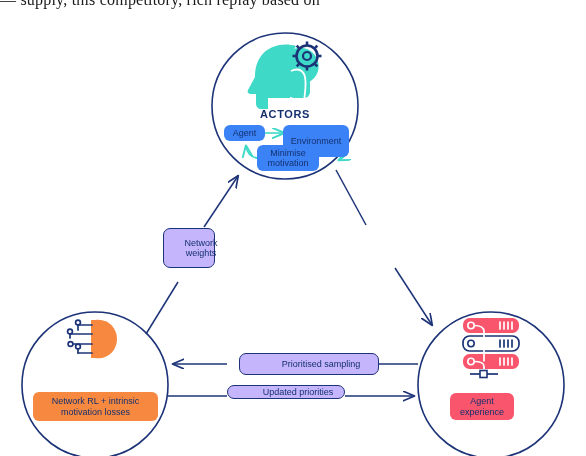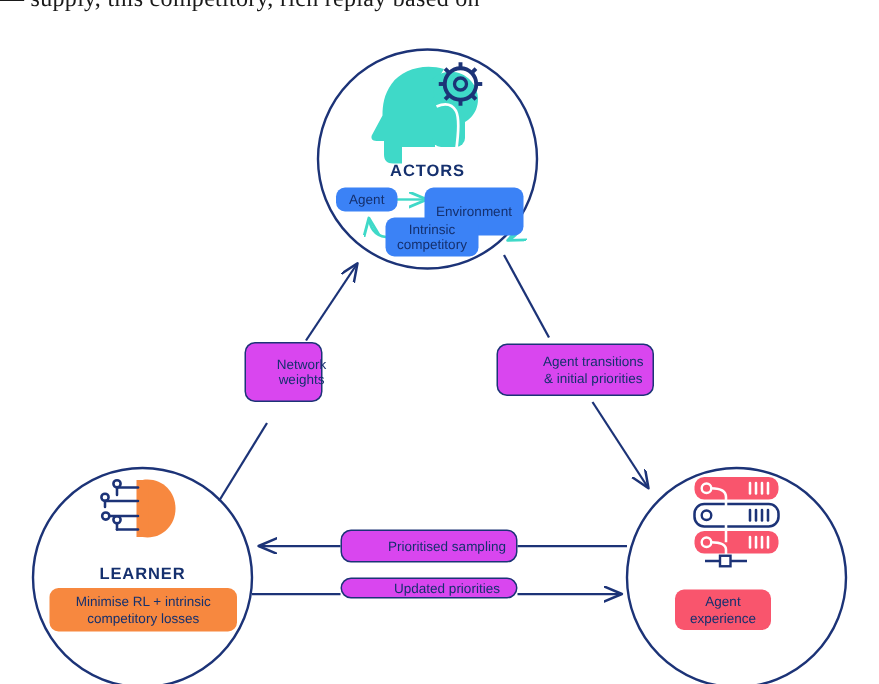--- a/index.html
+++ b/index.html
@@ -27,21 +27,21 @@
   
   .chip{
     position:absolute;display:flex;align-items:center;justify-content:center;
     text-align:center;border-radius:6px;line-height:1.12;
     font-size:9px;color:#15306e;box-sizing:border-box;padding:2px 4px;
   }
   .chip.teal{background:#3b82f6;}
   .chip.orange{background:#f7883f;}
   .chip.pink{background:#f9556d;}
   .chip.white{
-    background:#d946ef;border:1.4px solid #1c3377;border-radius:7px;
+    background:#c4b5fd;border:1.4px solid #1c3377;border-radius:7px;
     font-size:9px;
     padding-left:28px;
   }
   .chip.white.tight{letter-spacing:0;}
 </style>
 </head>
 <body>
 
 <div id="stage">
 
@@ -147,30 +147,28 @@
       <rect x="480" y="370.5" width="7" height="7" fill="#ffffff" stroke="#1c3377" stroke-width="1.6"></rect>
     </g>
   </svg>
 
   <div class="circ-title" style="left:235px;top:108px;width:100px;">ACTORS</div>
 
   <div class="chip teal" style="left:224px;top:125px;width:41px;height:16px;">Agent</div>
 
   <div class="chip teal" style="left:283px;top:125px;width:66px;height:32px;">Environment</div>
 
-  <div class="chip teal" style="left:257px;top:145px;width:62px;height:26px;">Intrinsic competitory</div>
+  <div class="chip teal" style="left:257px;top:145px;width:62px;height:26px;">Minimise motivation</div>
 
-  <div class="circ-title" style="left:45px;top:377px;width:100px;">LEARNER</div>
 
-  <div class="chip orange" style="left:33px;top:392px;width:125px;height:29px;">Minimise RL + intrinsic competitory losses</div>
+  <div class="chip orange" style="left:33px;top:392px;width:125px;height:29px;">Network RL + intrinsic motivation losses</div>
 
 
   <div class="chip pink" style="left:450px;top:393px;width:64px;height:27px;text-align:center;">Agent experience</div>
 
   <div class="chip white" style="left:163px;top:228px;width:52px;height:40px;">Network weights</div>
 
-  <div class="chip white" style="left:331px;top:229px;width:105px;height:35px;">Agent transitions &amp; initial priorities</div>
 
-  <div class="chip white tight" style="left:227px;top:353px;width:118px;height:22px;">Prioritised sampling</div>
+  <div class="chip white tight" style="left:239px;top:353px;width:140px;height:22px;">Prioritised sampling</div>
 
   <div class="chip white tight" style="left:227px;top:385px;width:118px;height:14px;">Updated priorities</div>
 
 </div>
 
 </body></html>

